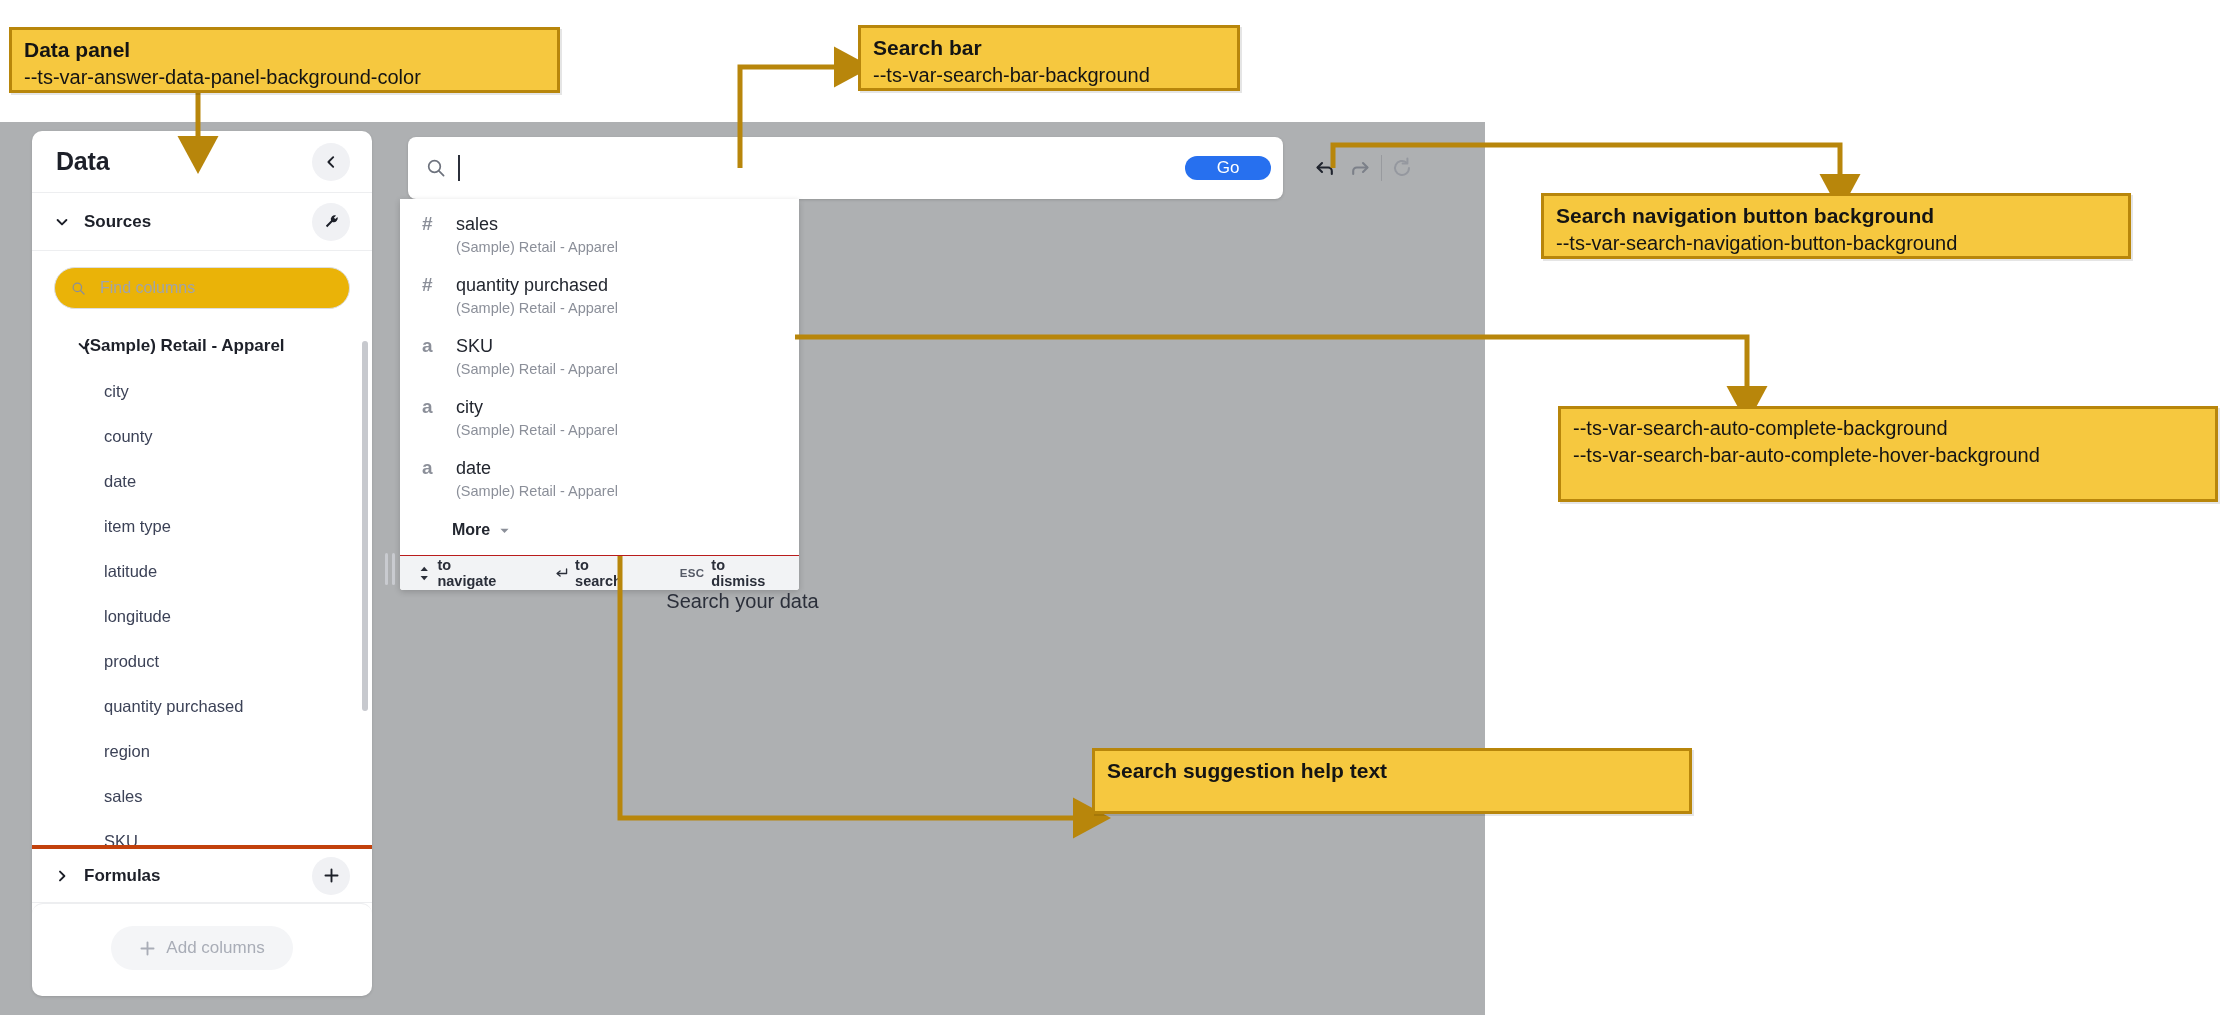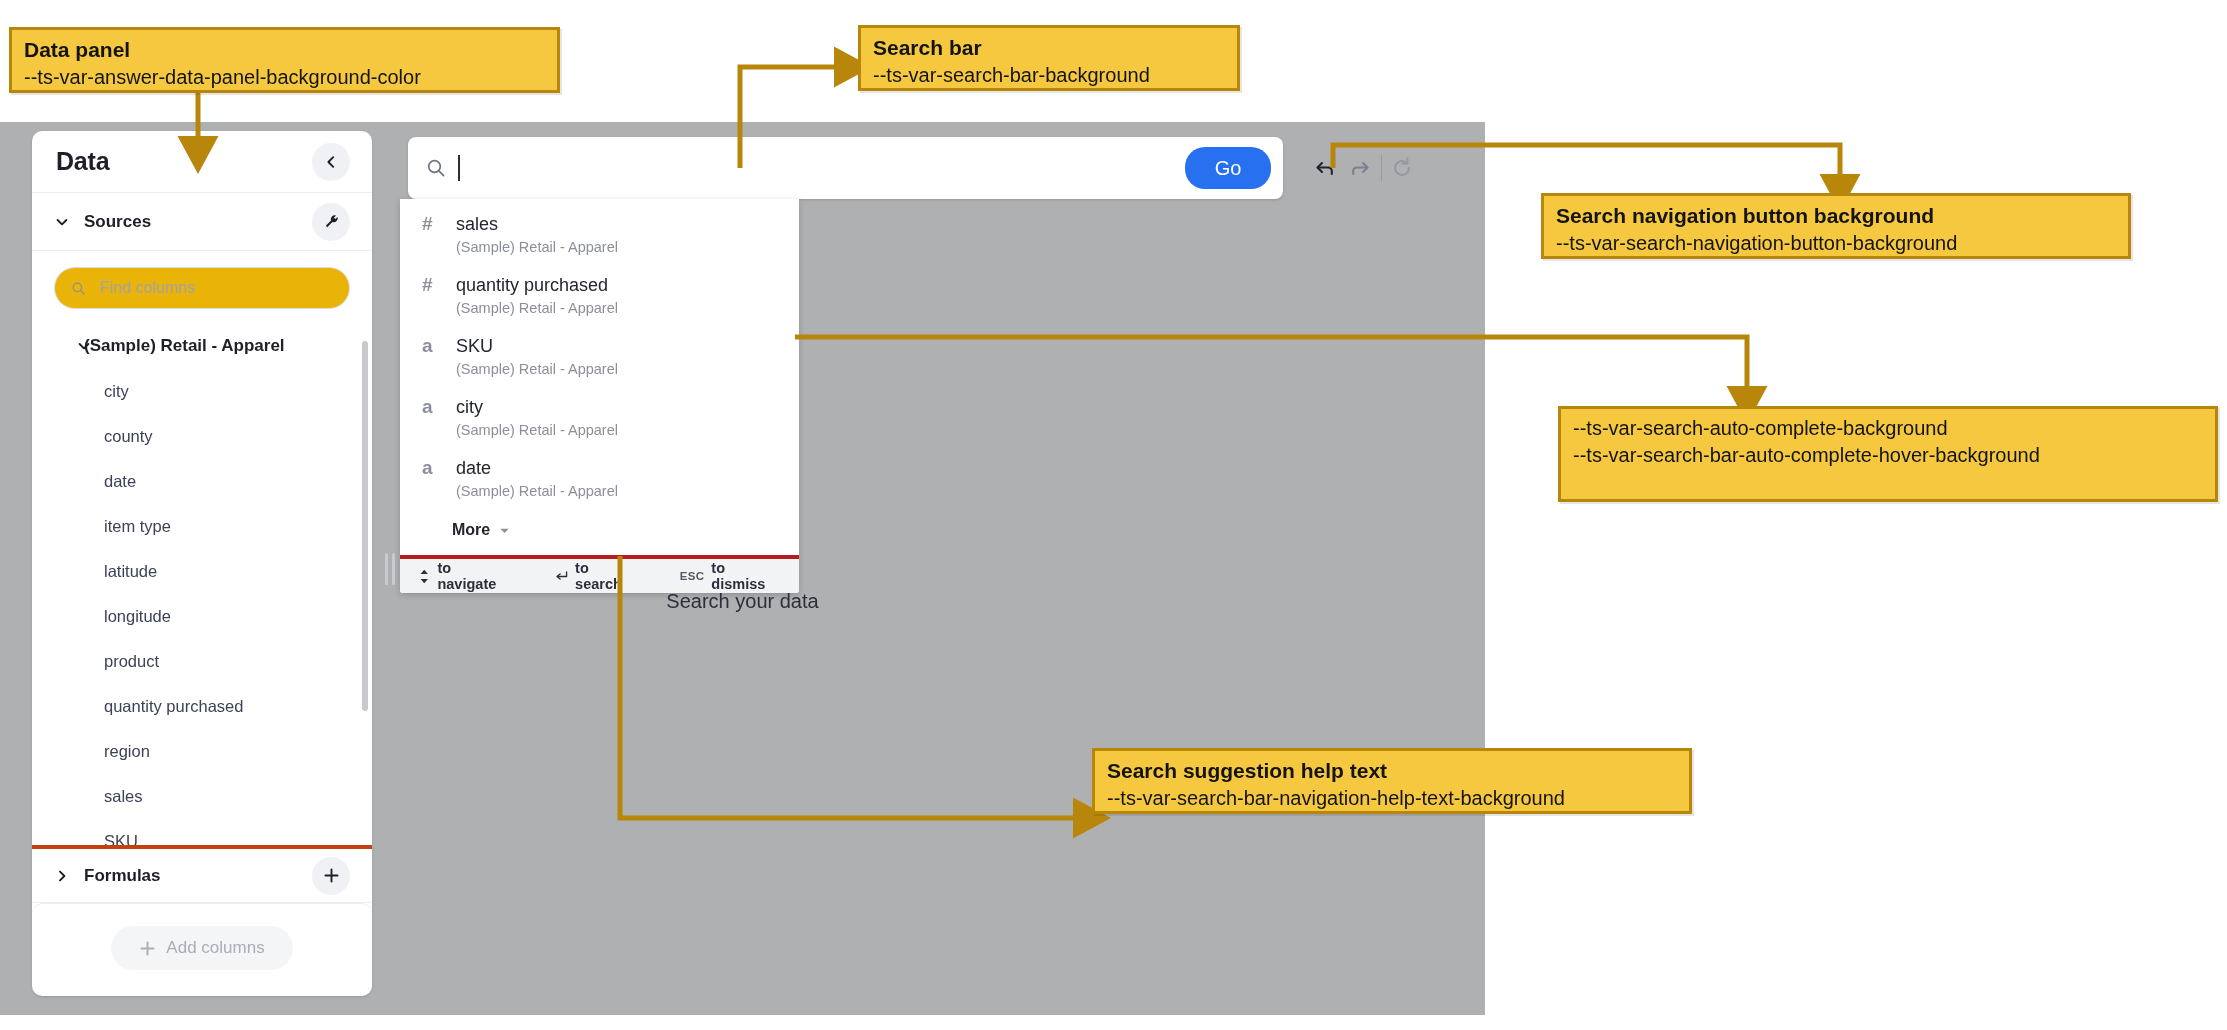--- a/index.html
+++ b/index.html
@@ -53,37 +53,37 @@
   #panel-drag-handle i{width:3px;height:100%;background:#c9cbd0;border-radius:2px;display:block;}
 
   
   #search-bar{position:absolute;left:408px;top:137px;width:875px;height:62px;
               background:#ffffff;border-radius:8px;display:flex;align-items:center;
               padding:0 8px 0 18px;box-sizing:border-box;
               box-shadow:0 1px 3px rgba(0,0,0,.16);}
   #search-input-area{flex:1;display:flex;align-items:center;gap:12px;height:100%;}
   .caret-bar{width:2px;height:26px;background:#2b2f3a;animation:blink 1.1s step-end infinite;}
   @keyframes blink{50%{opacity:0}}
-  #go-button{width:86px;height:42px;border-radius:20px;background:#2770ef;color:#fff;
-             font-size:20px;display:flex;align-items:center;justify-content:center;
+  #go-button{width:86px;height:24px;border-radius:20px;background:#2770ef;color:#fff;
+             font-size:17px;display:flex;align-items:center;justify-content:center;
              cursor:pointer;margin-right:4px;}
 
   
   #suggest-panel{position:absolute;left:400px;top:199px;width:399px;
                  background:#ffffff;box-shadow:0 2px 6px rgba(0,0,0,.18);
                  border-radius:0 0 3px 3px;overflow:hidden;}
   .sg-item{padding:9px 0 9px 22px;cursor:pointer;display:flex;gap:18px;}
   .sg-item:first-child{padding-top:14px;}
   .sg-type{width:16px;font-size:19px;color:#8b8f99;font-weight:bold;line-height:22px;
            text-align:left;flex:none;}
   .sg-name{font-size:18px;color:#22262f;line-height:22px;}
   .sg-src{font-size:14.5px;color:#8b8f99;margin-top:3px;line-height:18px;}
   #sg-more{padding:12px 0 16px 52px;font-size:16px;font-weight:bold;color:#22262f;
            display:flex;align-items:center;gap:8px;cursor:pointer;}
-  #sg-help{background:#f2f3f5;border-top:4px solid #b91c1c;height:34px;
+  #sg-help{background:#f2f3f5;border-top:1px solid #b91c1c;height:34px;
            display:flex;align-items:center;gap:23px;padding-left:18px;
            font-size:14.5px;color:#2b2f3a;font-weight:bold;}
   #sg-help .grp{display:flex;align-items:center;gap:7px;margin-right:20px;}
   .kbd-esc{font-size:11.5px;font-weight:bold;letter-spacing:.3px;color:#555a66;}
 
   
   #nav-buttons{position:absolute;left:1307px;top:137px;width:113px;height:62px;
                display:flex;align-items:center;justify-content:space-around;}
   .nav-btn{width:30px;height:30px;display:flex;align-items:center;justify-content:center;
            cursor:pointer;}
@@ -335,15 +335,14 @@
     <div class="c-var">--ts-var-search-navigation-button-background</div>
   </div>
 
   <div class="callout" id="co-3" style="left:1558px;top:406px;width:660px;height:96px;">
     <div class="c-var">--ts-var-search-auto-complete-background</div>
     <div class="c-var">--ts-var-search-bar-auto-complete-hover-background</div>
   </div>
 
   <div class="callout" id="co-4" style="left:1092px;top:748px;width:600px;height:66px;">
     <div class="c-title">Search suggestion help text</div>
-    <div class="c-var">--ts-var-search-bar-navigation-help-text-background</div>
   </div>
 </div>
 
 </body></html>

